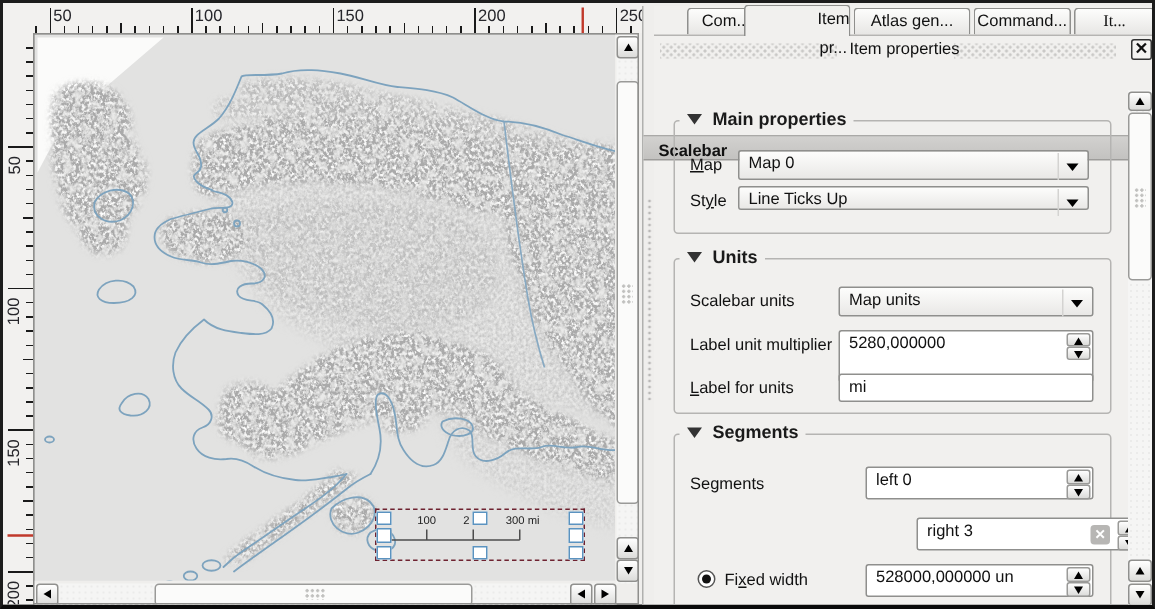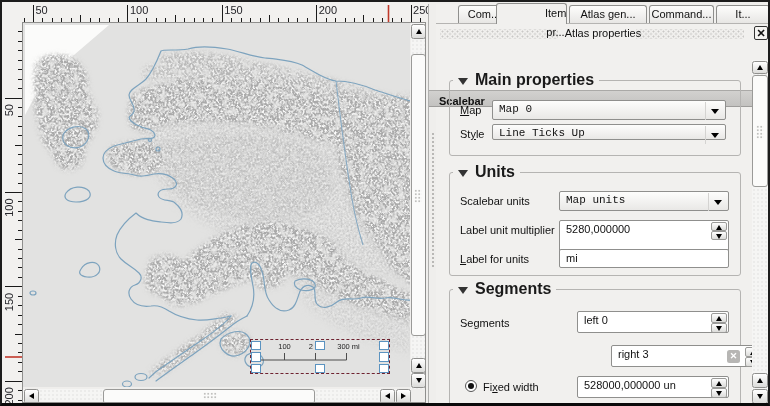--- a/index.html
+++ b/index.html
@@ -26,24 +26,24 @@
 .tabsel { top:-1.5px; height:21.5px; background:#f1f0ee; z-index:5; line-height:19px; }
 #tabline { position:absolute; left:0; top:18.5px; width:334px; height:1px; background:#b5b4b2; }
 #titlebar { position:absolute; left:0; top:22px; width:334px; height:16px; }
 .tdots { position:absolute; top:3px; height:10px; background-image:radial-gradient(circle, #c9c8c6 0.9px, transparent 1.1px), radial-gradient(circle, #c9c8c6 0.9px, transparent 1.1px); background-size:5px 5px; background-position:0 0, 2.5px 2.5px; }
 #titletext { position:absolute; left:0; top:1px; width:334px; text-align:center; font-size:11px; color:#111; }
 #closebtn { position:absolute; right:2px; top:0px; width:14px; height:14px; border:1.2px solid #333; border-radius:2px; background:#f4f3f1; font-size:11px; font-weight:bold; text-align:center; line-height:12px; color:#111; }
 #sbhead { position:absolute; left:-7px; top:38px; width:341px; height:17px; background:linear-gradient(#d2d1cf,#c3c2c0); border-top:1px solid #aaa9a7; border-bottom:1px solid #9d9c9a;margin-top:48px; }
 #sbhead b { font-size:11px; color:#111; margin-left:10px; line-height:15px; display:inline-block; }
 
 .grp { position:absolute; border:1px solid #b5b4b2; border-radius:3px; }
-.grptitle { position:absolute; background:#f1f0ee; padding:0 5px; font-size:16px; color:#1a1a1a; height:15px; line-height:15px; }
+.grptitle { position:absolute; background:#f1f0ee; padding:0 5px; font-size:12px; color:#1a1a1a; height:15px; line-height:15px; }
 .tri { display:inline-block; width:0; height:0; border-left:5px solid transparent; border-right:5px solid transparent; border-top:7px solid #333; margin-right:7px; }
 .flabel { position:absolute; font-size:11px; color:#111; }
-.combo { position:absolute; border:1px solid #8f8f8d; border-radius:2px; background:linear-gradient(#fdfdfc,#e9e8e6);font-family:Liberation Mono, monospace; }
+.combo { position:absolute; border:1px solid #8f8f8d; border-radius:2px; background:linear-gradient(#fdfdfc,#e9e8e6); }
 .ctext { position:absolute; left:6px; top:2px; font-size:11px; color:#111; }
 .cbtn { position:absolute; right:1px; top:1px; width:19px; border-left:1px solid #d4d3d1; }
 .carr { width:0; height:0; border-left:4px solid transparent; border-right:4px solid transparent; border-top:5.5px solid #000; margin:6.5px auto 0; }
 .spin { position:absolute; border:1px solid #8f8f8d; border-radius:2px; background:#fff; }
 .stext { position:absolute; left:6px; top:2px; font-size:11px; color:#111; white-space:nowrap; }
 .sbcol { position:absolute; right:1px; top:1px; width:16px; }
 .sbu,.sbd { height:50%; background:linear-gradient(#fefefe,#dcdcda); border:1px solid #9a9a98; border-radius:2px; }
 .sbarr-u { width:0;height:0; border-left:3.5px solid transparent;border-right:3.5px solid transparent;border-bottom:5px solid #000; margin:2px auto 0; }
 .sbarr-d { width:0;height:0; border-left:3.5px solid transparent;border-right:3.5px solid transparent;border-top:5px solid #000; margin:2px auto 0; }
 .ledit { position:absolute; border:1px solid #8f8f8d; border-radius:2px; background:#fff; }
@@ -318,26 +318,26 @@
       <div class="arr" style="border-top:3.5px solid transparent;border-bottom:3.5px solid transparent;border-left:5px solid #000;margin-top:3px"></div>
     </div>
 <div id="cframe"></div>
 <div id="splitter"></div>
 <div id="splitdots"></div>
 <div id="panel">
   <div class="tab" style="left:6px;width:52px;margin-left:16px;">Com...</div>
   <div class="tab tabsel" style="left:60px;width:71px;padding-left:48px;">Item pr...</div>
   <div class="tab" style="left:133px;width:78px;">Atlas gen...</div>
   <div class="tab" style="left:213px;width:65px;">Command...</div>
-  <div class="tab" style="left:280px;width:54px;">It...</div>
+  <div class="tab" style="left:280px;width:54px;font-family:Liberation Serif, serif;">It...</div>
   <div id="tabline"></div>
   <div id="titlebar">
     <div class="tdots" style="left:4px;width:118px;"></div>
     <div class="tdots" style="right:26px;width:108px;"></div>
-    <div id="titletext">Atlas properties</div>
+    <div id="titletext">Item properties</div>
     <div id="closebtn">✕</div>
   </div>
   <div id="sbhead"><b>Scalebar</b></div>
 </div>
 
 <div class="grp" style="left:447px;top:78px;width:292px;height:76px"></div>
 <div class="grptitle" style="left:451px;top:70px"><span class="tri"></span><b>Main properties</b></div>
 <div class="flabel" style="left:458px;top:102px"><u>M</u>ap</div>
 <div class="combo" style="left:490px;top:98px;width:234px;height:20px">
 <span class="ctext">Map 0</span>

